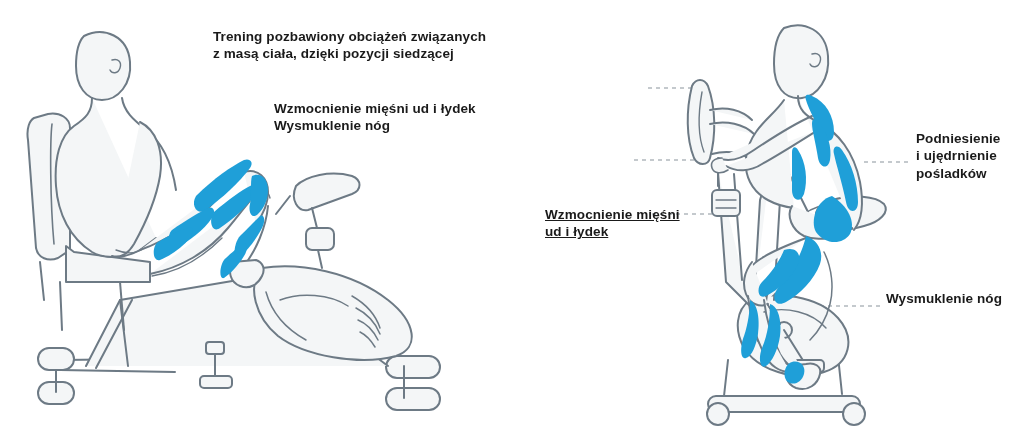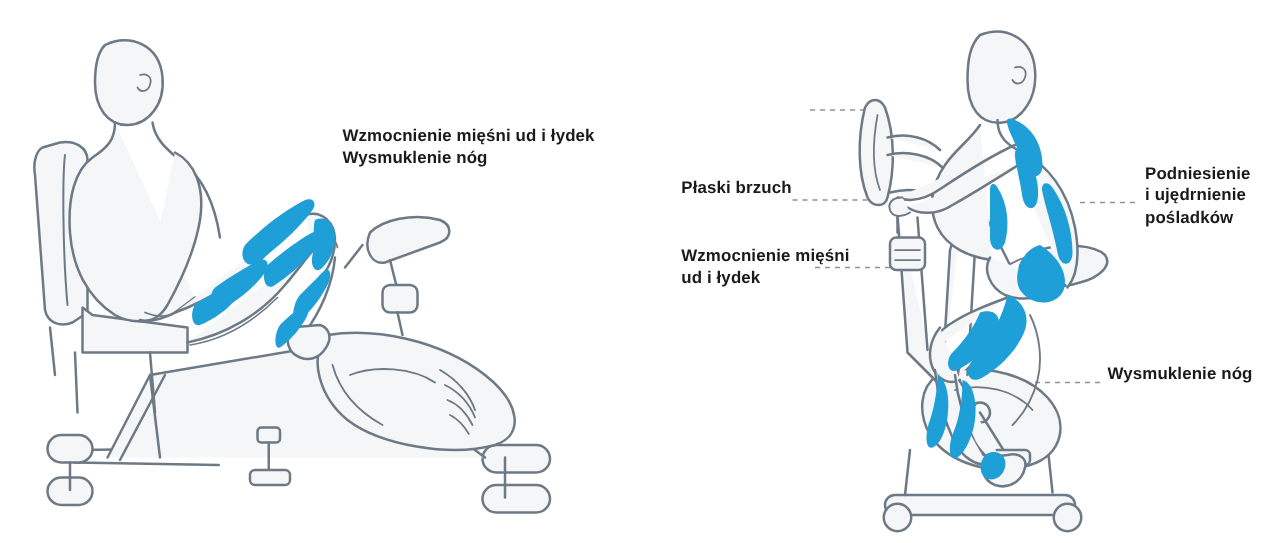--- a/index.html
+++ b/index.html
@@ -40,21 +40,21 @@
   }
   .label.right-align { text-align: left; }
 
   
   #lbl-no-load     { left: 213px; top: 28px;  width: 280px; }
   #lbl-thighs-left { left: 274px; top: 100px; width: 230px; }
 
   
   #lbl-shoulders   { left: 545px; top: 60px;  width: 160px; }
   #lbl-belly       { left: 545px; top: 141px; width: 160px; }
-  #lbl-thighs      { left: 545px; top: 196px; width: 160px; }
+  #lbl-thighs      { left: 545px; top: 206px; width: 160px; text-decoration: underline; }
   #lbl-buttocks    { left: 916px; top: 130px; width: 110px; }
   #lbl-slim-legs   { left: 886px; top: 290px; width: 140px; }
 </style>
 </head>
 <body>
 
 <div id="stage">
 
   <div class="panel" id="panel-left">
     <svg width="512" height="434" viewBox="0 0 512 434">
@@ -136,20 +136,21 @@
         <path d="M196 196 C214 178 232 166 244 160 C250 158 254 162 250 168 C240 182 222 198 206 210 C198 216 190 206 196 196 Z"></path>
         <path d="M214 212 C228 200 242 190 250 186 C256 184 258 190 254 196 C246 208 232 220 220 228 C212 234 208 220 214 212 Z"></path>
         <path d="M172 230 C186 220 200 212 208 208 C214 206 216 212 212 218 C204 230 188 242 176 248 C168 252 166 236 172 230 Z"></path>
         <path d="M158 242 C168 236 180 230 188 228 C194 226 194 232 190 238 C182 248 170 256 160 260 C152 262 152 246 158 242 Z"></path>
         <path d="M252 176 C260 172 268 178 268 190 C268 200 264 208 258 214 C252 220 248 212 250 204 C252 194 250 182 252 176 Z"></path>
         <path d="M240 236 C248 228 256 220 260 216 C264 214 266 220 262 228 C256 240 246 252 238 258 C232 262 234 242 240 236 Z"></path>
         <path d="M226 258 C232 252 240 246 244 244 C248 242 248 250 244 256 C238 266 230 274 224 278 C218 280 220 262 226 258 Z"></path>
       </g>
     </svg>
 
+    <div class="label" id="lbl-no-load">Trening pozbawiony obciążeń związanych z masą ciała, dzięki pozycji siedzącej</div>
 
     <div class="label" id="lbl-thighs-left">Wzmocnienie mięśni ud i łydek
 Wysmuklenie nóg</div>
   </div>
 
   <div class="panel" id="panel-right">
     <svg width="511" height="434" viewBox="0 0 511 434">
 
       <g stroke="#8a949b" stroke-width="1.2" stroke-dasharray="4 4" fill="none">
         <path d="M136 88 L196 88"></path>
@@ -246,21 +247,20 @@
 
         <path d="M258 304 C266 306 270 320 268 336 C266 350 260 362 254 366 C248 370 246 358 250 348 C256 334 258 318 258 304 Z"></path>
         <path d="M238 300 C246 304 248 320 246 334 C244 346 240 356 234 358 C228 360 228 346 232 336 C236 324 238 310 238 300 Z"></path>
 
         <path d="M280 362 C288 360 294 366 292 374 C290 382 282 386 276 382 C270 378 272 364 280 362 Z"></path>
       </g>
     </svg>
   </div>
 
 
-  <div class="label" id="lbl-belly">Płaski brzuch</div>
 
   <div class="label" id="lbl-thighs">Wzmocnienie mięśni
 ud i łydek</div>
 
   <div class="label right-align" id="lbl-buttocks">Podniesienie
 i ujędrnienie
 pośladków</div>
 
   <div class="label right-align" id="lbl-slim-legs">Wysmuklenie nóg</div>
 

